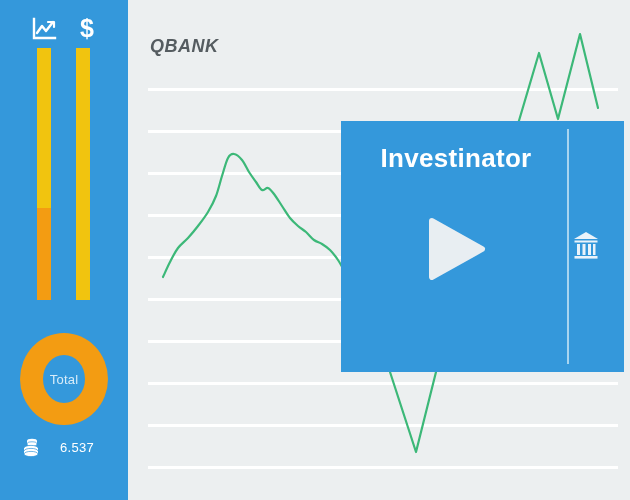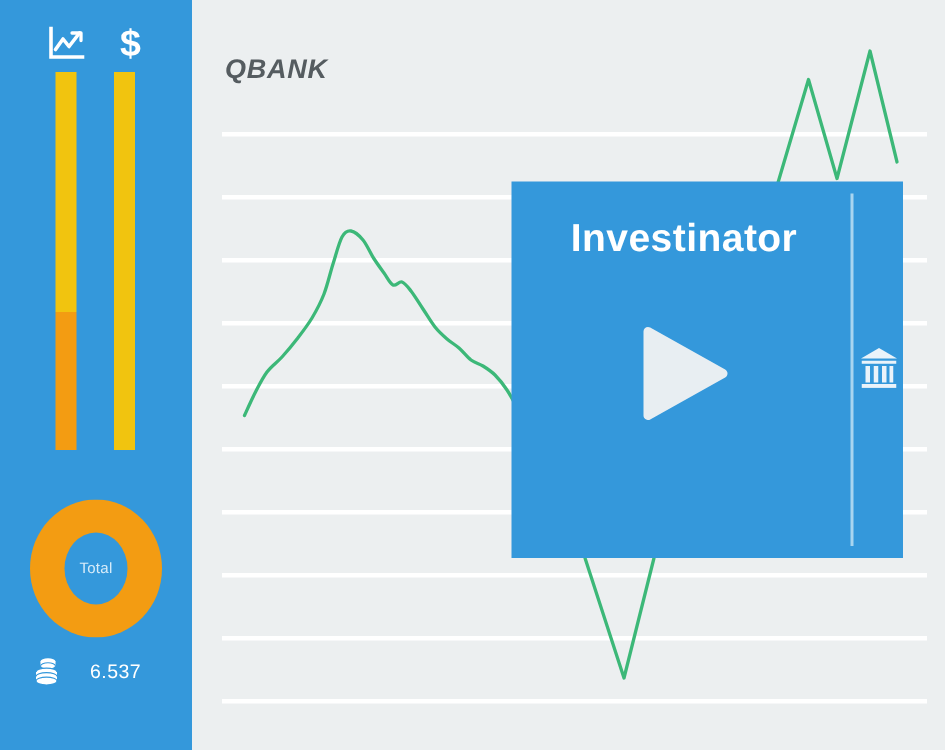--- a/index.html
+++ b/index.html
@@ -63,21 +63,21 @@
   }
   .donut-label {
     position: absolute;
     left: 0;
     top: 0;
     width: 92px;
     height: 92px;
     display: flex;
     align-items: center;
     justify-content: center;
-    font-size: 10px;
+    font-size: 13px;
     color: #d8ecf9;
     letter-spacing: .2px;
   }
 
   .coins-row {
     position: absolute;
     left: 22px;
     top: 437px;
     width: 100px;
     height: 22px;
@@ -138,21 +138,21 @@
     top: 0;
     width: 502px;
     height: 500px;
   }
 
   
   .overlay {
     position: absolute;
     left: 341px;
     top: 121px;
-    width: 261px;
+    width: 283px;
     height: 251px;
     background: #3498db;
     z-index: 9;
   }
   .overlay-title {
     position: absolute;
     left: 0;
     top: 22px;
     width: 230px;
     text-align: center;

